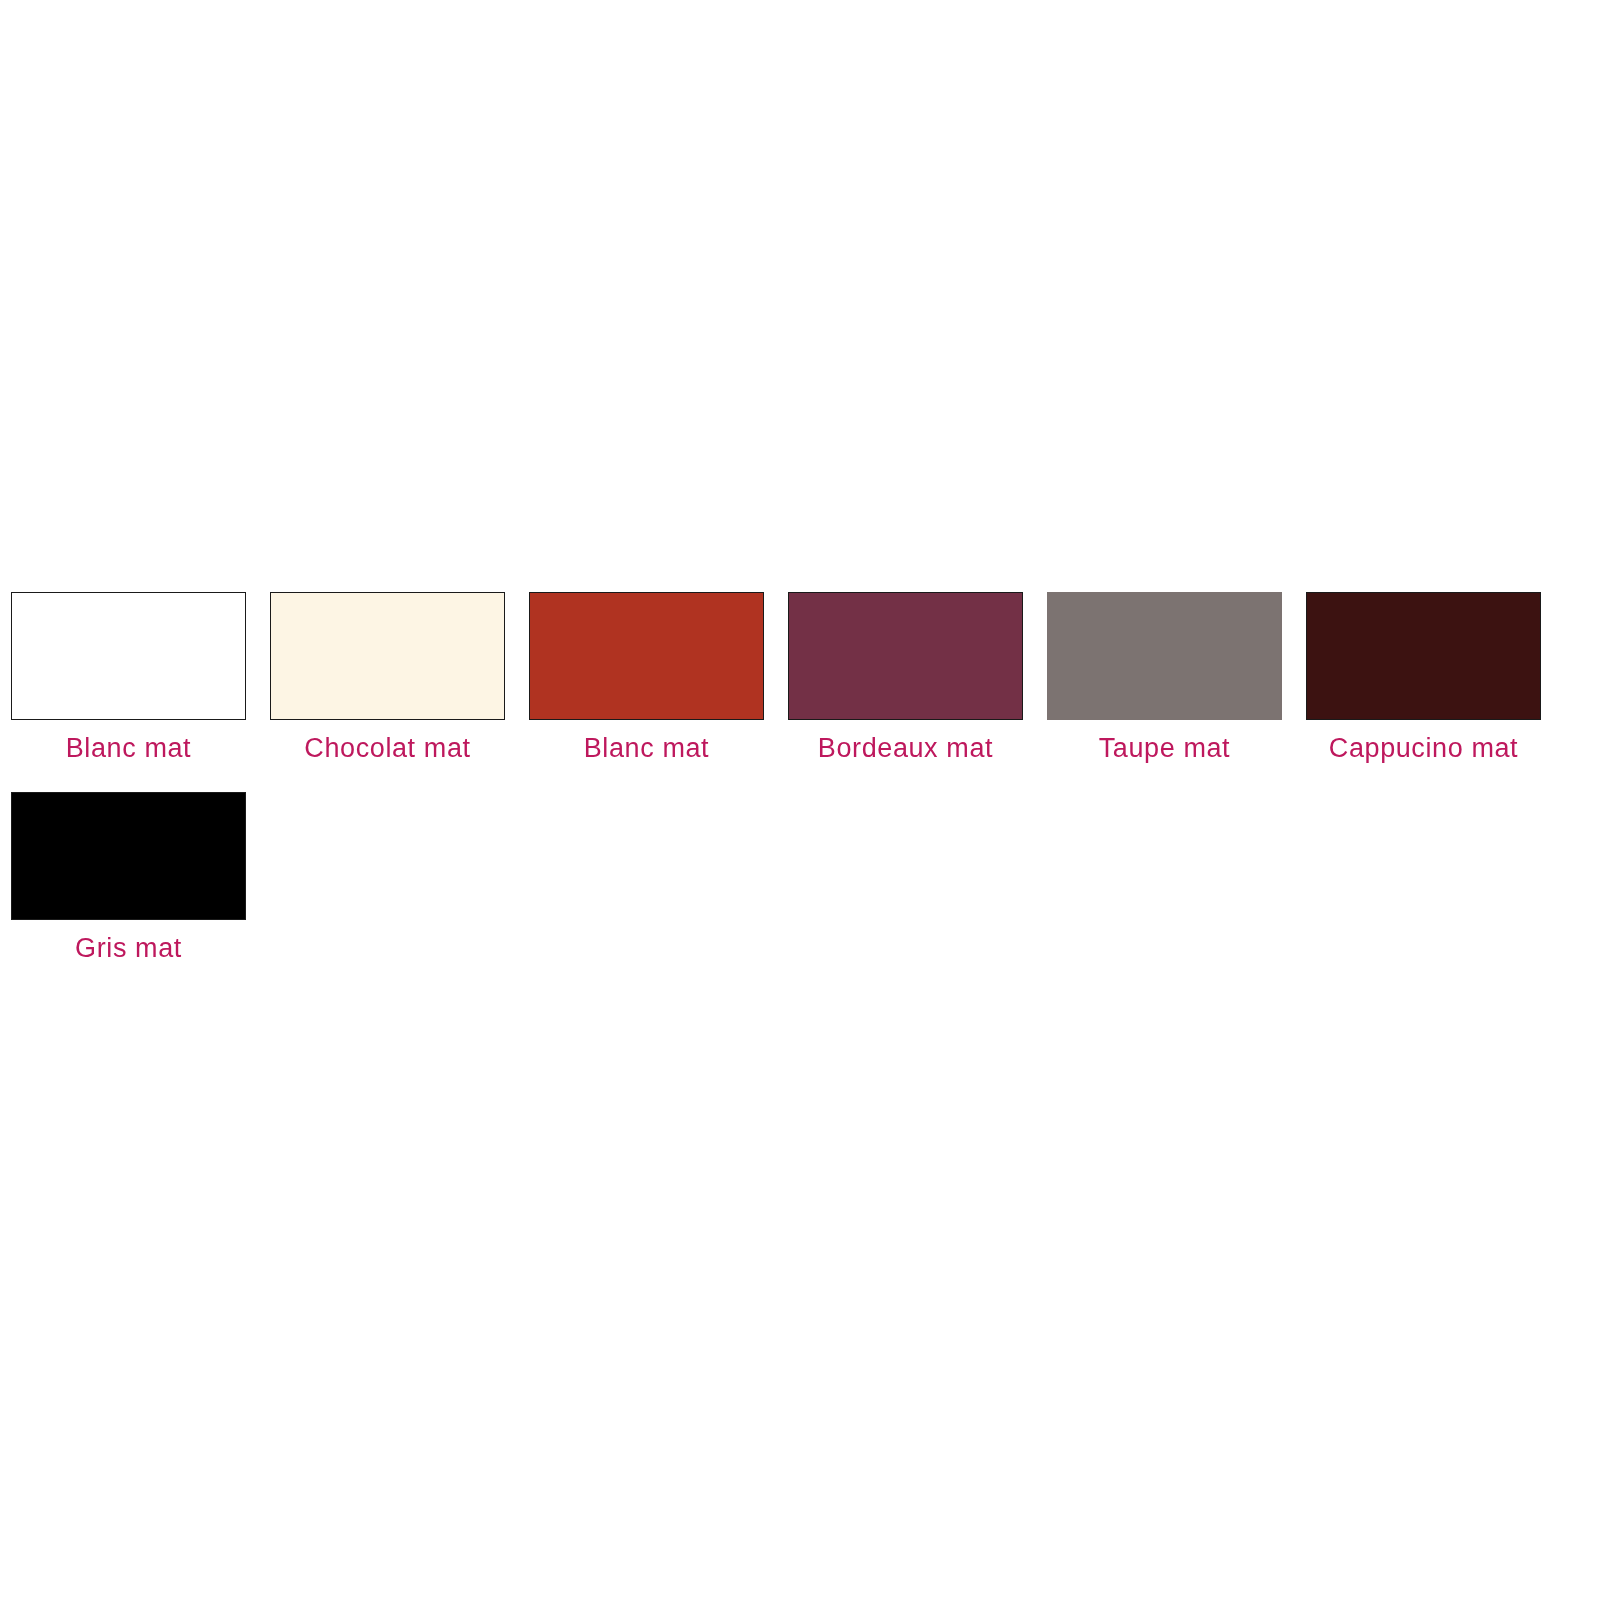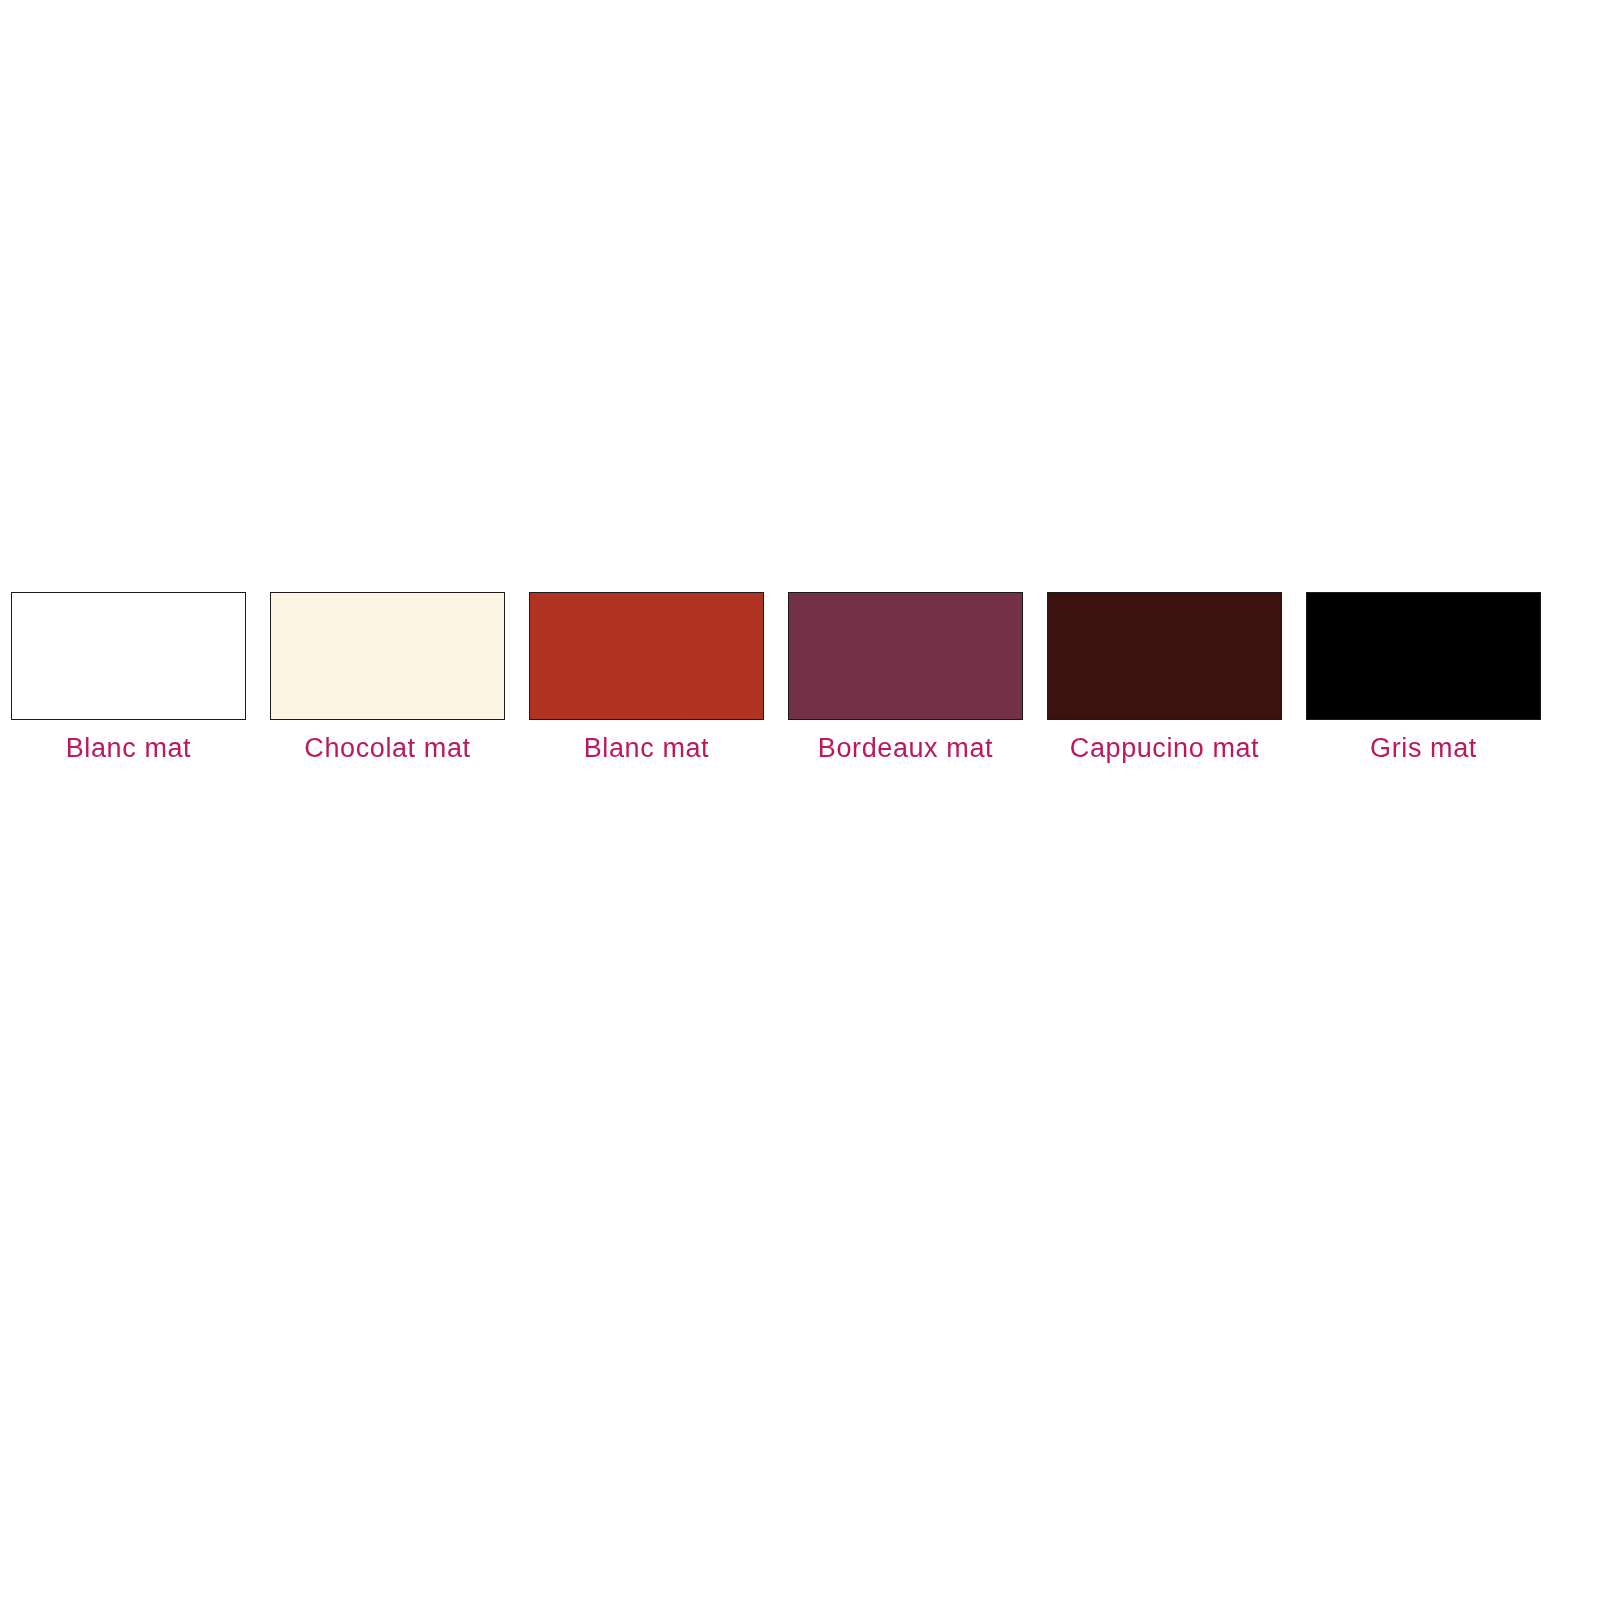--- a/index.html
+++ b/index.html
@@ -82,20 +82,24 @@
       </div>
       <div class="swatch-cell">
         <div class="swatch-chip" style="background-color: rgb(176, 51, 33);"></div>
         <div class="swatch-label">Blanc mat</div>
       </div>
       <div class="swatch-cell">
         <div class="swatch-chip" style="background-color: rgb(115, 48, 70);"></div>
         <div class="swatch-label">Bordeaux mat</div>
       </div>
       <div class="swatch-cell">
+        <div class="swatch-chip no-border" style="background-color: rgb(124, 115, 113);"></div>
+        <div class="swatch-label">Taupe mat</div>
+      </div>
+      <div class="swatch-cell">
         <div class="swatch-chip" style="background-color: rgb(60, 18, 17);"></div>
         <div class="swatch-label">Cappucino mat</div>
       </div>
       <div class="swatch-cell">
         <div class="swatch-chip" style="background-color: rgb(0, 0, 0);"></div>
         <div class="swatch-label">Gris mat</div>
       </div>
     </div>
 </div>
 

